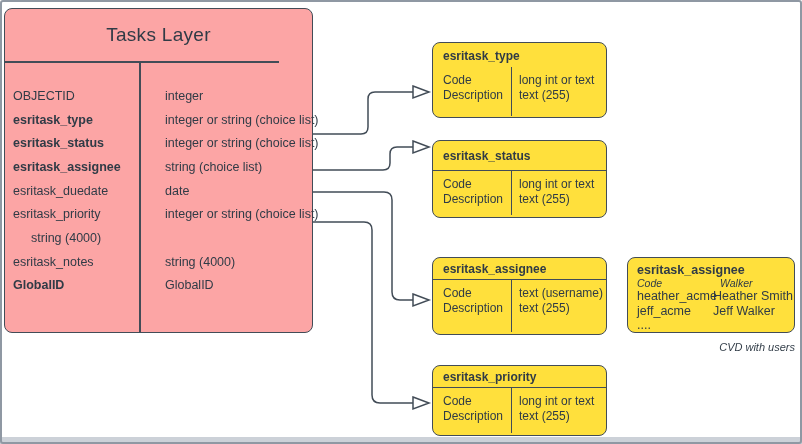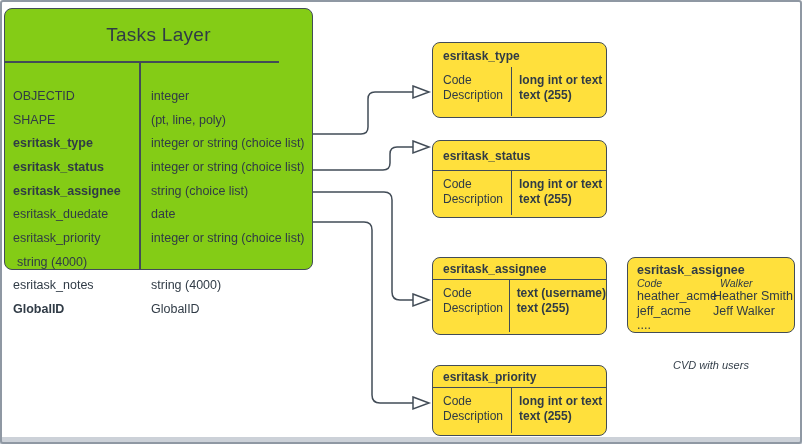--- a/index.html
+++ b/index.html
@@ -10,85 +10,81 @@
   .frame{
     position:absolute;inset:0;border:2px solid #8f98a3;border-radius:3px;
     pointer-events:none;z-index:30;
   }
   .bottom-bar{
     position:absolute;left:0;right:0;bottom:0;height:7px;background:#ccd1d8;z-index:20;
   }
 
   
   .main-table{
-    position:absolute;left:4px;top:8px;width:309px;height:262px;
-    border:1.5px solid #424c57;border-radius:8px;background:#84cc16;box-sizing:border-box;
+    position:absolute;left:4px;top:8px;width:309px;height:325px;
+    border:1.5px solid #424c57;border-radius:8px;background:#fca5a5;box-sizing:border-box;
   }
   .mt-header{
     position:absolute;top:0;left:0;right:0;height:52px;
     display:flex;align-items:center;justify-content:center;
     font-size:19px;letter-spacing:.3px;
   }
   .mt-header-line{position:absolute;top:52px;left:0;width:274px;height:1.5px;background:#424c57;}
   .mt-vdivider{position:absolute;top:52px;bottom:0;left:134px;width:1.5px;background:#424c57;}
   .mt-rows{position:absolute;top:75px;left:0;right:12px;}
   .mt-row{display:grid;grid-template-columns:134px 1fr;height:23.7px;align-items:center;font-size:12.5px;}
   .mt-row .mt-name{padding-left:8px;white-space:nowrap;}
-  .mt-row .mt-type{padding-left:12px;white-space:nowrap;}
+  .mt-row .mt-type{padding-left:12px;white-space:nowrap;margin-left:14px;}
   .mt-row.bold .mt-name{font-weight:bold;}
 
   
   .dom-box{
     position:absolute;left:432px;width:175px;background:#FFE03C;
     border:1.5px solid #424c57;border-radius:8px;box-sizing:border-box;z-index:10;
   }
   .dom-header{font-weight:bold;font-size:12px;padding:6px 10px 0 10px;box-sizing:border-box;white-space:nowrap;}
   .dom-header.divided{border-bottom:1.5px solid #424c57;}
   .dom-body{display:flex;align-items:stretch;}
   .dom-col{font-size:12px;line-height:15px;padding-top:6px;box-sizing:border-box;}
   .dom-col-left{width:78px;padding-left:10px;}
-  .dom-col-right{flex:1;border-left:1.5px solid #424c57;padding-left:7px;white-space:nowrap;font-weight:bold;}
+  .dom-col-right{flex:1;border-left:1.5px solid #424c57;padding-left:7px;white-space:nowrap;}
   .b1{top:42px;height:76px;}  .b1 .dom-header{height:24px;}  .b1 .dom-body{height:49px;}
   .b2{top:140px;height:78px;} .b2 .dom-header{height:30px;padding-top:8px;} .b2 .dom-body{height:44px;}
   .b3{top:257px;height:78px;} .b3 .dom-header{height:22px;padding-top:4px;} .b3 .dom-body{height:52px;}
   .b4{top:365px;height:71px;} .b4 .dom-header{height:22px;padding-top:4px;} .b4 .dom-body{height:45px;}
 
   
   .cvd-box{
     position:absolute;left:627px;top:257px;width:168px;height:76px;background:#FFE03C;
     border:1.5px solid #424c57;border-radius:8px;box-sizing:border-box;z-index:10;
   }
   .cvd-title{font-weight:bold;font-size:12.5px;padding:5px 0 0 9px;white-space:nowrap;}
   .cvd-grid{display:grid;grid-template-columns:76px 1fr;margin-left:9px;}
   .cvd-colhead{font-style:italic;font-size:10.5px;line-height:12px;}
   .cvd-cell{font-size:12.5px;line-height:14.5px;white-space:nowrap;}
   .cvd-caption{
-    position:absolute;left:627px;top:359px;width:168px;text-align:center;
+    position:absolute;left:627px;top:341px;width:168px;text-align:right;
     font-style:italic;font-size:11px;color:#333e49;
   }
 
   .connectors{position:absolute;left:0;top:0;z-index:5;}
 </style>
 </head>
 <body>
 
 <div class="stage">
 
   <div class="main-table">
     <div class="mt-header">Tasks Layer</div>
     <div class="mt-header-line"></div>
     <div class="mt-vdivider"></div>
     <div class="mt-rows">
       <div class="mt-row">
         <span class="mt-name">OBJECTID</span>
         <span class="mt-type">integer</span>
-      </div>
-      <div class="mt-row">
-        <span class="mt-name">SHAPE</span>
-        <span class="mt-type">(pt, line, poly)</span>
       </div>
       <div class="mt-row bold">
         <span class="mt-name">esritask_type</span>
         <span class="mt-type">integer or string (choice list)</span>
       </div>
       <div class="mt-row bold">
         <span class="mt-name">esritask_status</span>
         <span class="mt-type">integer or string (choice list)</span>
       </div>
       <div class="mt-row bold">

